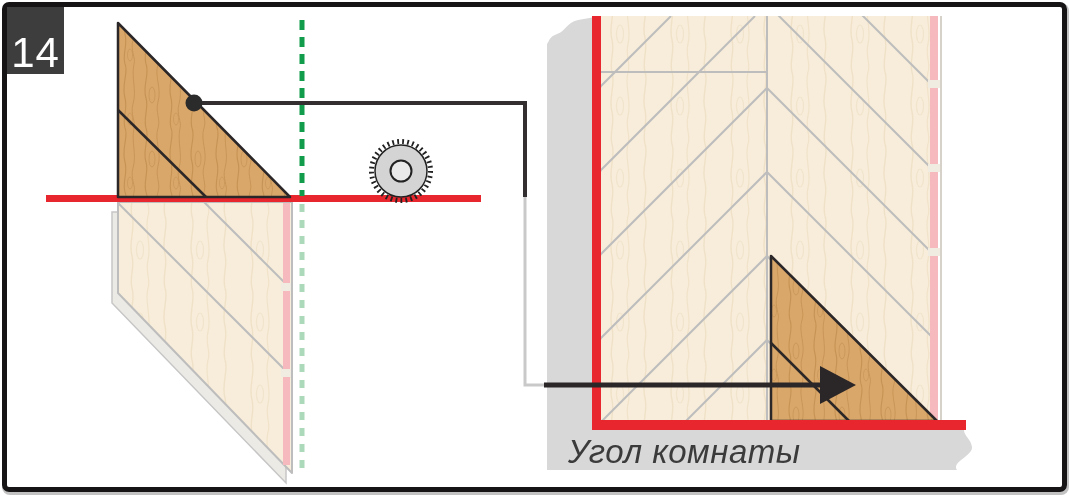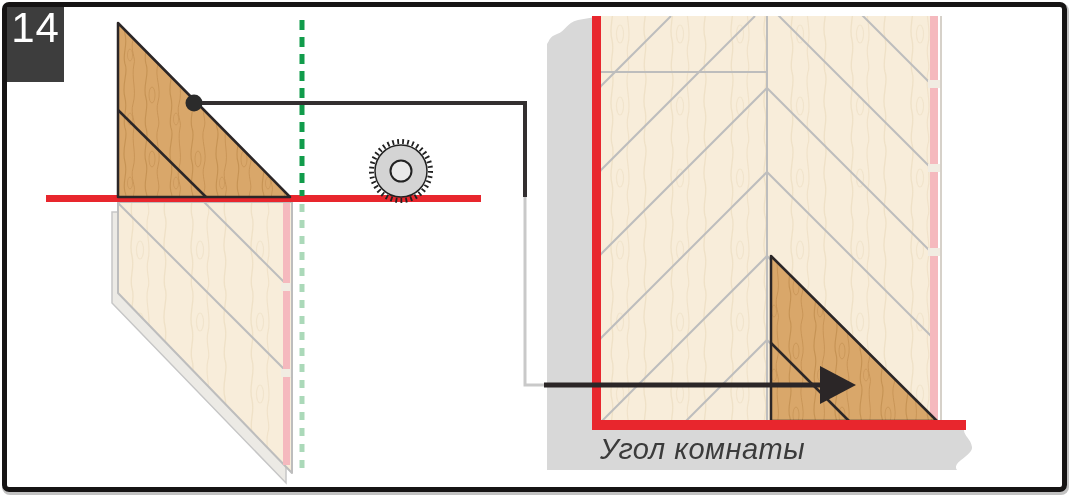--- a/index.html
+++ b/index.html
@@ -12,36 +12,35 @@
   }
   #frame{
     position:absolute;left:2px;top:2px;right:3px;bottom:4px;
     border:5px solid #161414;
     border-radius:7px;
     box-shadow:1px 2px 0 1px #c2c2c2;
     pointer-events:none;
     z-index:3;
   }
   #badge{
-    position:absolute;left:7px;top:7px;width:57px;height:75px;
+    position:absolute;left:7px;top:7px;width:57px;height:67px;
     background:#3d3d3d;
-    display:flex;align-items:flex-start;justify-content:center;
+    display:flex;align-items:flex-end;justify-content:center;
     z-index:4;
   }
   #badge span{
     color:#ffffff;font-size:42px;line-height:1;font-weight:400;
     letter-spacing:1px;
   }
   #diagram{position:absolute;left:0;top:0;z-index:1;}
   #caption{
     position:absolute;left:568px;top:433px;width:300px;
-    font-size:29px;font-style:italic;color:#3b3b3b;
+    font-size:33px;font-style:italic;color:#3b3b3b;
     letter-spacing:0.5px;
     z-index:2;
-    margin-left:32px;
   }
 </style>
 </head>
 <body>
 
 <div id="stage">
 
   <svg id="diagram" width="1070" height="496" viewBox="0 0 1070 496">
     <defs>
       <pattern id="woodgrain" width="46" height="64" patternUnits="userSpaceOnUse">

